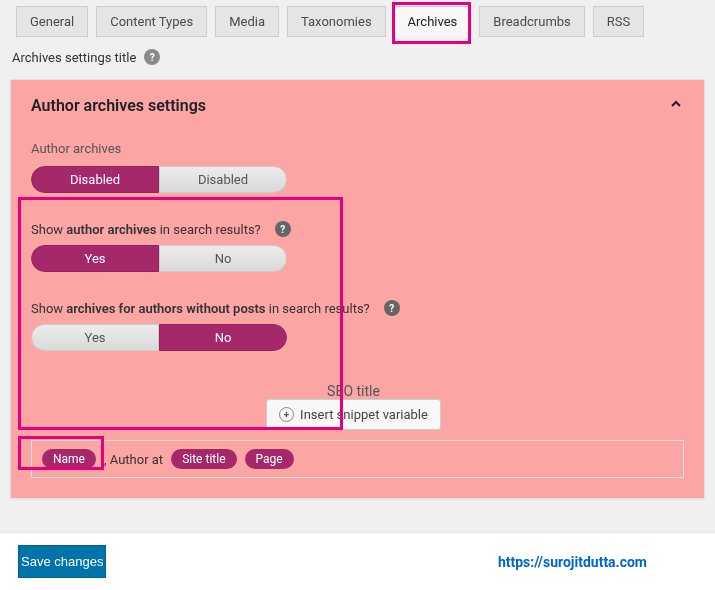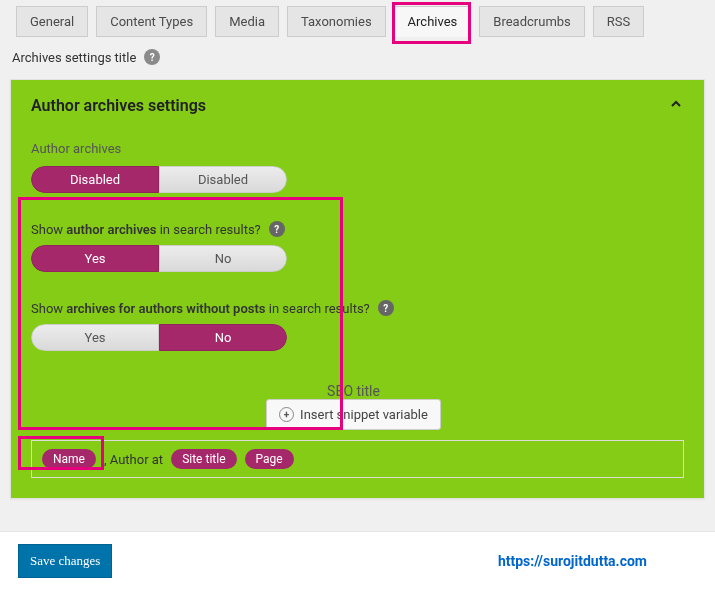--- a/index.html
+++ b/index.html
@@ -54,21 +54,21 @@
       background: #8a8a8a;
       color: #fff;
       font-size: 10px;
       align-items: center;
       justify-content: center;
       font-weight: bold;
     }
     .help-icon.dark { background: #666; }
     .panel {
       margin: 4px 10px 0 10px;
-      background: #84cc16;
+      background: #fca5a5;
       border: 1px solid #e1e1e1;
       box-shadow: 0 1px 2px rgba(0,0,0,0.05);
       padding-bottom: 20px;
     }
     .panel-header {
       display: flex;
       justify-content: space-between;
       align-items: center;
       padding: 16px 20px 4px 20px;
     }
@@ -112,21 +112,21 @@
       border-color: #93235f;
     }
     .toggle-btn:first-child { border-radius: 14px 0 0 14px; }
     .toggle-btn:last-child { border-radius: 0 14px 14px 0; }
     .question-row {
       padding: 18px 20px 8px 20px;
       font-size: 13px;
       color: #333;
       display: flex;
       align-items: center;
-      gap: 8px;
+      gap: 14px;
     }
     .question-row b { font-weight: 600; }
     .highlight-box-settings {
       position: absolute;
       border: 3px solid #e6007e;
       top: 197px;
       left: 18px;
       width: 325px;
       height: 233px;
       pointer-events: none;
@@ -203,24 +203,23 @@
       padding: 12px 18px;
       display: flex;
       align-items: center;
       justify-content: space-between;
       border-top: 1px solid #e5e5e5;
     }
     .save-btn {
       background: #0073aa;
       color: #fff;
       border: 1px solid #006291;
-      padding: 8px 11px;
+      padding: 8px 2px;
       font-size: 13px;
       cursor: pointer;
-      font-family: Liberation Serif, serif;
     }
     .footer-link {
       color: #0066cc;
       font-weight: bold;
       font-size: 14px;
       text-decoration: none;
       margin-right: 50px;
     }
   </style>
 </head>

